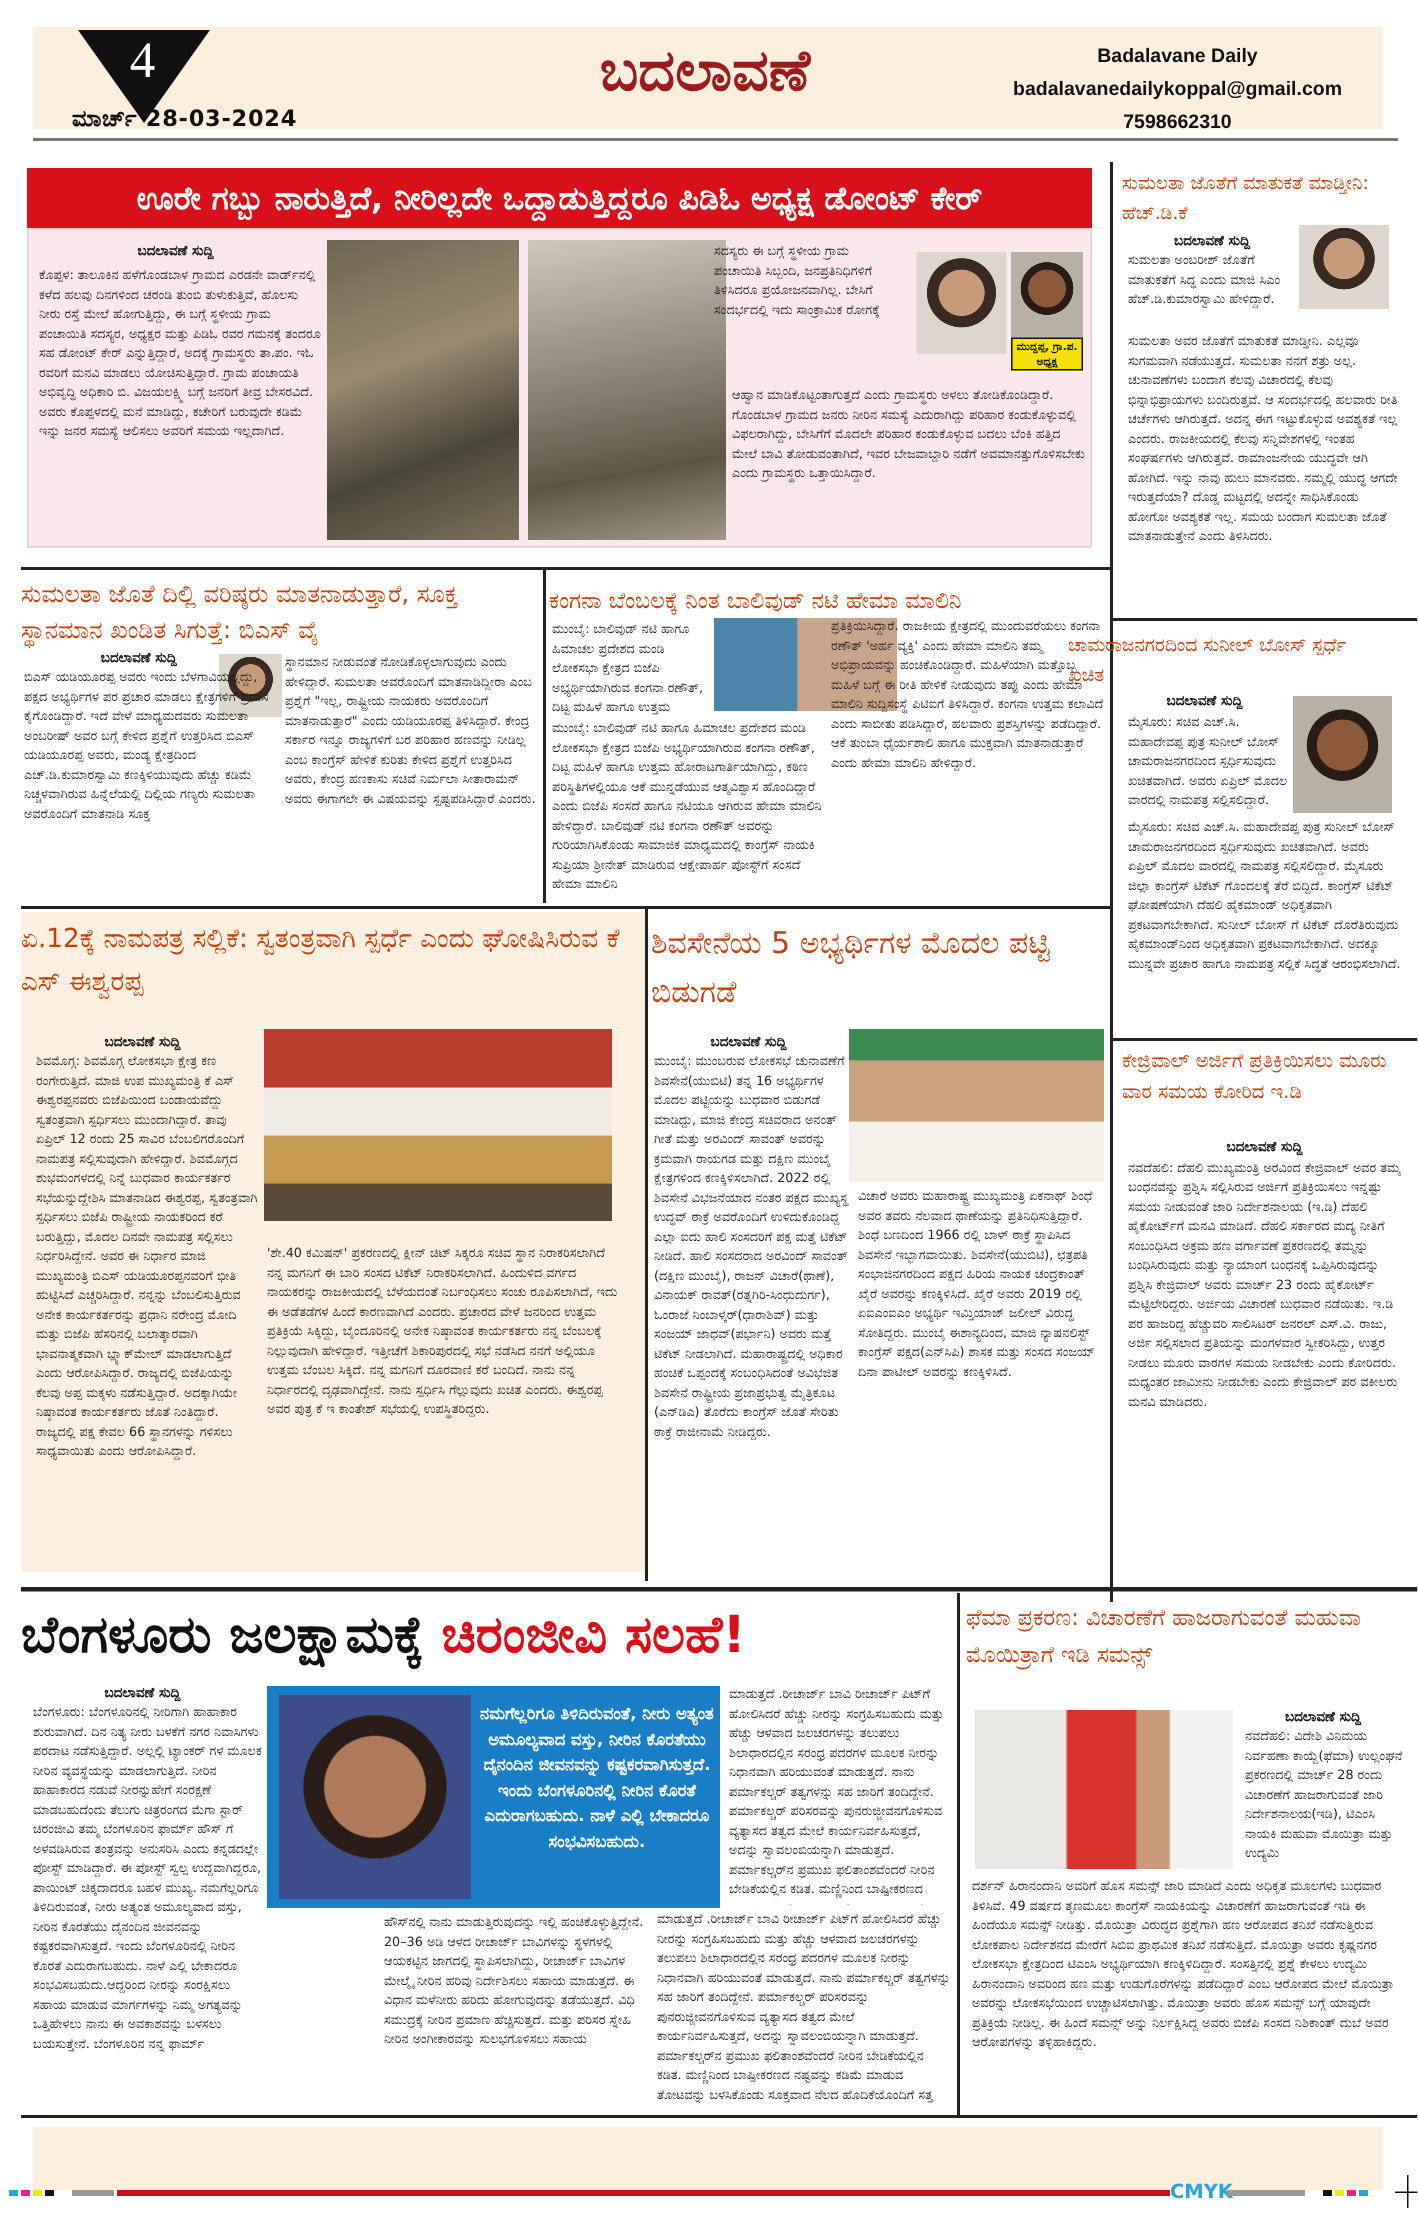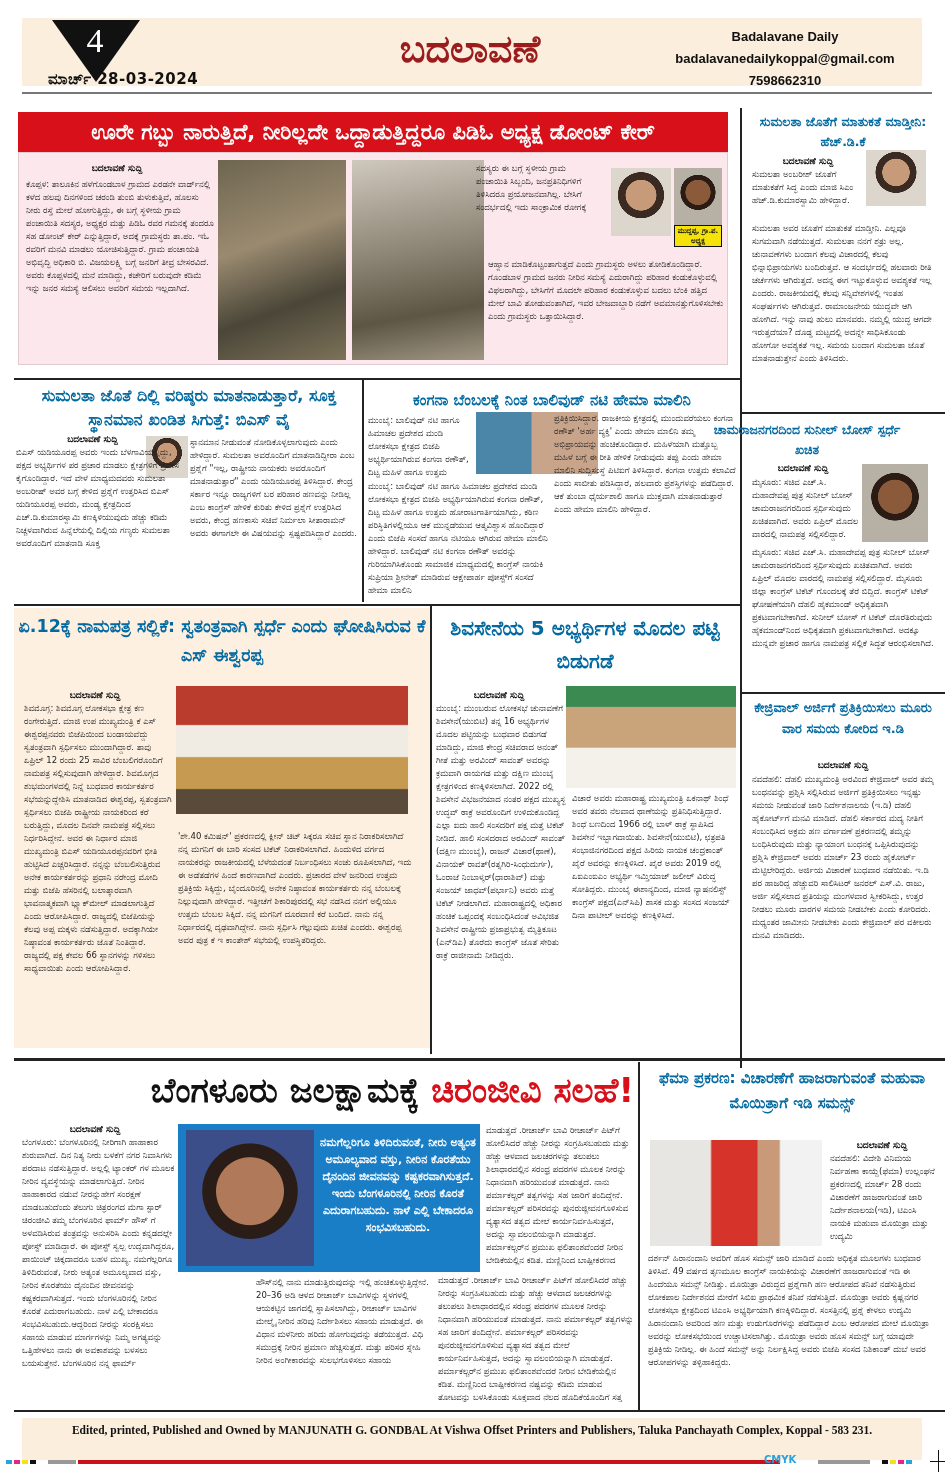--- a/index.html
+++ b/index.html
@@ -3,28 +3,28 @@
 <meta charset="utf-8">
 <style>
 *{box-sizing:border-box;margin:0;padding:0}
 html,body{width:945px;height:1475px;background:#fff;overflow:hidden}
 body{font-family:"DejaVu Sans",sans-serif;color:#111;position:relative}
 .abs{position:absolute}
 .masthead{left:22px;top:18px;width:900px;height:68px;background:#fbeedd}
 .pagenum{left:52px;top:20px;width:0;height:0;border-left:44px solid transparent;border-right:44px solid transparent;border-top:62px solid #111}
 .pagenum-text{left:80px;top:22px;width:30px;font-family:"Liberation Serif",serif;font-size:34px;color:#fff;text-align:center}
 .date{left:48px;top:70px;font-size:15px;font-weight:bold;letter-spacing:.5px}
-.brand{left:370px;top:28px;width:200px;text-align:center;font-size:38px;font-weight:bold;color:#9a1c1c;font-family:Liberation Sans, sans-serif}
+.brand{left:370px;top:28px;width:200px;text-align:center;font-size:38px;font-weight:bold;color:#9a1c1c;font-family:Liberation Mono, monospace}
 .contact{left:660px;top:26px;width:250px;text-align:center;font-family:"Liberation Sans",sans-serif;font-size:13px;font-weight:bold;line-height:22px}
 .rule{height:2px;background:#777}
 .vline{width:2px;background:#222}
 .hline{height:2px;background:#222}
 .redhead{left:18px;top:112px;width:710px;height:40px;background:#d8101a;color:#fff;font-size:21px;font-weight:bold;text-align:center;line-height:40px}
 .pinkbox{left:18px;top:152px;width:710px;height:213px;background:#fbe7ec;border:1px solid #e3c9d0}
-.headline{font-weight:bold;text-align:center;color:#0369a1}
+.headline{font-weight:normal;color:#c2410c}
 .byline{font-size:9px;font-weight:bold;text-align:center}
 .body{font-size:8.5px;line-height:13px;color:#222;text-align:left;overflow:hidden}
 .img{background:#999;overflow:hidden}
 .ph1{background:linear-gradient(160deg,#6e6650 0%,#9a8a70 40%,#4a4638 70%,#7d7259 100%)}
 .ph2{background:linear-gradient(170deg,#cfc8bd 0%,#8d8575 45%,#5d5645 75%,#a09683 100%)}
 .face{background:radial-gradient(circle at 50% 40%,#c79b7a 0 30%,#3a2a22 31% 45%,#dcd6cc 46%)}
 .face2{background:radial-gradient(circle at 50% 42%,#8a5a3a 0 30%,#2a1c14 31% 42%,#b7b0a4 43%)}
 .caption{background:#f5e20a;border:1px solid #111;font-size:7px;font-weight:bold;text-align:center;line-height:10px}
 .beige{background:#fdf0e0}
 .quote{background:#1a7ec7;color:#fff;font-size:12.5px;font-weight:bold;text-align:center;line-height:20px;padding:12px 6px}
@@ -101,21 +101,21 @@
 <div class="abs body" style="left:178px;top:830px;width:236px;height:210px">'ಶೇ.40 ಕಮಿಷನ್' ಪ್ರಕರಣದಲ್ಲಿ ಕ್ಲೀನ್ ಚಿಟ್ ಸಿಕ್ಕರೂ ಸಚಿವ ಸ್ಥಾನ ನಿರಾಕರಿಸಲಾಗಿದೆ ನನ್ನ ಮಗನಿಗೆ ಈ ಬಾರಿ ಸಂಸದ ಟಿಕೆಟ್ ನಿರಾಕರಿಸಲಾಗಿದೆ. ಹಿಂದುಳಿದ ವರ್ಗದ ನಾಯಕರನ್ನು ರಾಜಕೀಯದಲ್ಲಿ ಬೆಳೆಯದಂತೆ ನಿರ್ಬಂಧಿಸಲು ಸಂಚು ರೂಪಿಸಲಾಗಿದೆ, ಇದು ಈ ಅಡೆತಡೆಗಳ ಹಿಂದೆ ಕಾರಣವಾಗಿದೆ ಎಂದರು. ಪ್ರಚಾರದ ವೇಳೆ ಜನರಿಂದ ಉತ್ತಮ ಪ್ರತಿಕ್ರಿಯೆ ಸಿಕ್ಕಿದ್ದು, ಬೈಂದೂರಿನಲ್ಲಿ ಅನೇಕ ನಿಷ್ಠಾವಂತ ಕಾರ್ಯಕರ್ತರು ನನ್ನ ಬೆಂಬಲಕ್ಕೆ ನಿಲ್ಲುವುದಾಗಿ ಹೇಳಿದ್ದಾರೆ. ಇತ್ತೀಚೆಗೆ ಶಿಕಾರಿಪುರದಲ್ಲಿ ಸಭೆ ನಡೆಸಿದ ನನಗೆ ಅಲ್ಲಿಯೂ ಉತ್ತಮ ಬೆಂಬಲ ಸಿಕ್ಕಿದೆ. ನನ್ನ ಮಗನಿಗೆ ದೂರವಾಣಿ ಕರೆ ಬಂದಿದೆ. ನಾನು ನನ್ನ ನಿರ್ಧಾರದಲ್ಲಿ ದೃಢವಾಗಿದ್ದೇನೆ. ನಾನು ಸ್ಪರ್ಧಿಸಿ ಗೆಲ್ಲುವುದು ಖಚಿತ ಎಂದರು. ಈಶ್ವರಪ್ಪ ಅವರ ಪುತ್ರ ಕೆ ಇ ಕಾಂತೇಶ್ ಸಭೆಯಲ್ಲಿ ಉಪಸ್ಥಿತರಿದ್ದರು.</div>
 <div class="abs vline" style="left:430px;top:606px;height:448px"></div>
 
 <div class="abs headline" style="left:434px;top:612px;width:302px;font-size:20px;line-height:33px">ಶಿವಸೇನೆಯ 5 ಅಭ್ಯರ್ಥಿಗಳ ಮೊದಲ ಪಟ್ಟಿ ಬಿಡುಗಡೆ</div>
 <div class="abs byline" style="left:434px;top:690px;width:130px">ಬದಲಾವಣೆ ಸುದ್ದಿ</div>
 <div class="abs body" style="left:436px;top:702px;width:130px;height:340px">ಮುಂಬೈ: ಮುಂಬರುವ ಲೋಕಸಭೆ ಚುನಾವಣೆಗೆ ಶಿವಸೇನೆ(ಯುಬಿಟಿ) ತನ್ನ 16 ಅಭ್ಯರ್ಥಿಗಳ ಮೊದಲ ಪಟ್ಟಿಯನ್ನು ಬುಧವಾರ ಬಿಡುಗಡೆ ಮಾಡಿದ್ದು, ಮಾಜಿ ಕೇಂದ್ರ ಸಚಿವರಾದ ಅನಂತ್ ಗೀತೆ ಮತ್ತು ಅರವಿಂದ್ ಸಾವಂತ್ ಅವರನ್ನು ಕ್ರಮವಾಗಿ ರಾಯಗಡ ಮತ್ತು ದಕ್ಷಿಣ ಮುಂಬೈ ಕ್ಷೇತ್ರಗಳಿಂದ ಕಣಕ್ಕಿಳಿಸಲಾಗಿದೆ. 2022 ರಲ್ಲಿ ಶಿವಸೇನೆ ವಿಭಜನೆಯಾದ ನಂತರ ಪಕ್ಷದ ಮುಖ್ಯಸ್ಥ ಉದ್ಧವ್ ಠಾಕ್ರೆ ಅವರೊಂದಿಗೆ ಉಳಿದುಕೊಂಡಿದ್ದ ಎಲ್ಲಾ ಐದು ಹಾಲಿ ಸಂಸದರಿಗೆ ಪಕ್ಷ ಮತ್ತೆ ಟಿಕೆಟ್ ನೀಡಿದೆ. ಹಾಲಿ ಸಂಸದರಾದ ಅರವಿಂದ್ ಸಾವಂತ್ (ದಕ್ಷಿಣ ಮುಂಬೈ), ರಾಜನ್ ವಿಚಾರೆ(ಥಾಣೆ), ವಿನಾಯಕ್ ರಾವತ್(ರತ್ನಗಿರಿ-ಸಿಂಧುದುರ್ಗ), ಓಂರಾಜೆ ನಿಂಬಾಳ್ಕರ್(ಧಾರಾಶಿವ್) ಮತ್ತು ಸಂಜಯ್ ಜಾಧವ್(ಪರ್ಭಾನಿ) ಅವರು ಮತ್ತೆ ಟಿಕೆಟ್ ನೀಡಲಾಗಿದೆ. ಮಹಾರಾಷ್ಟ್ರದಲ್ಲಿ ಅಧಿಕಾರ ಹಂಚಿಕೆ ಒಪ್ಪಂದಕ್ಕೆ ಸಂಬಂಧಿಸಿದಂತೆ ಅವಿಭಜಿತ ಶಿವಸೇನೆ ರಾಷ್ಟ್ರೀಯ ಪ್ರಜಾಪ್ರಭುತ್ವ ಮೈತ್ರಿಕೂಟ (ಎನ್‌ಡಿಎ) ತೊರೆದು ಕಾಂಗ್ರೆಸ್ ಜೊತೆ ಸೇರಿತು ಠಾಕ್ರೆ ರಾಜೀನಾಮೆ ನೀಡಿದ್ದರು.</div>
 <div class="abs img" style="left:566px;top:686px;width:170px;height:102px;background:linear-gradient(180deg,#3a8a52 0 20%,#c9a47a 21% 60%,#f4f1ea 61%)"></div>
 <div class="abs body" style="left:572px;top:792px;width:164px;height:250px">ವಿಚಾರೆ ಅವರು ಮಹಾರಾಷ್ಟ್ರ ಮುಖ್ಯಮಂತ್ರಿ ಏಕನಾಥ್ ಶಿಂಧೆ ಅವರ ತವರು ನೆಲವಾದ ಥಾಣೆಯನ್ನು ಪ್ರತಿನಿಧಿಸುತ್ತಿದ್ದಾರೆ. ಶಿಂಧೆ ಬಣದಿಂದ 1966 ರಲ್ಲಿ ಬಾಳ್ ಠಾಕ್ರೆ ಸ್ಥಾಪಿಸಿದ ಶಿವಸೇನೆ ಇಬ್ಭಾಗವಾಯಿತು. ಶಿವಸೇನೆ(ಯುಬಿಟಿ), ಛತ್ರಪತಿ ಸಂಭಾಜಿನಗರದಿಂದ ಪಕ್ಷದ ಹಿರಿಯ ನಾಯಕ ಚಂದ್ರಕಾಂತ್ ಖೈರೆ ಅವರನ್ನು ಕಣಕ್ಕಿಳಿಸಿದೆ. ಖೈರೆ ಅವರು 2019 ರಲ್ಲಿ ಏಐಎಂಐಎಂ ಅಭ್ಯರ್ಥಿ ಇಮ್ತಿಯಾಜ್ ಜಲೀಲ್ ವಿರುದ್ಧ ಸೋತಿದ್ದರು. ಮುಂಬೈ ಈಶಾನ್ಯದಿಂದ, ಮಾಜಿ ನ್ಯಾಷನಲಿಸ್ಟ್ ಕಾಂಗ್ರೆಸ್ ಪಕ್ಷದ(ಎನ್‌ಸಿಪಿ) ಶಾಸಕ ಮತ್ತು ಸಂಸದ ಸಂಜಯ್ ದಿನಾ ಪಾಟೀಲ್ ಅವರನ್ನು ಕಣಕ್ಕಿಳಿಸಿದೆ.</div>
 
 <div class="abs hline" style="left:14px;top:1058px;width:931px;height:3px"></div>
-<div class="abs" style="left:14px;top:1062px;width:620px;font-size:34px;font-weight:bold;line-height:56px;text-align:right">
+<div class="abs" style="left:14px;top:1062px;width:620px;font-size:34px;font-weight:bold;line-height:56px;text-align:left">
   <span>ಬೆಂಗಳೂರು ಜಲಕ್ಷಾಮಕ್ಕೆ</span>
   <span style="color:#d8101a">ಚಿರಂಜೀವಿ ಸಲಹೆ!</span>
 </div>
 <div class="abs byline" style="left:20px;top:1124px;width:150px">ಬದಲಾವಣೆ ಸುದ್ದಿ</div>
 <div class="abs body" style="left:22px;top:1136px;width:156px;height:266px">ಬೆಂಗಳೂರು: ಬೆಂಗಳೂರಿನಲ್ಲಿ ನೀರಿಗಾಗಿ ಹಾಹಾಕಾರ ಶುರುವಾಗಿದೆ. ದಿನ ನಿತ್ಯ ನೀರು ಬಳಕೆಗೆ ನಗರ ನಿವಾಸಿಗಳು ಪರದಾಟ ನಡೆಸುತ್ತಿದ್ದಾರೆ. ಅಲ್ಲಲ್ಲಿ ಟ್ಯಾಂಕರ್ ಗಳ ಮೂಲಕ ನೀರಿನ ವ್ಯವಸ್ಥೆಯನ್ನು ಮಾಡಲಾಗುತ್ತಿದೆ. ನೀರಿನ ಹಾಹಾಕಾರದ ನಡುವೆ ನೀರನ್ನುಹೇಗೆ ಸಂರಕ್ಷಣೆ ಮಾಡಬಹುದೆಂದು ತೆಲುಗು ಚಿತ್ರರಂಗದ ಮೆಗಾ ಸ್ಟಾರ್ ಚಿರಂಜೀವಿ ತಮ್ಮ ಬೆಂಗಳೂರಿನ ಫಾರ್ಮ್ ಹೌಸ್ ಗೆ ಅಳವಡಿಸಿರುವ ತಂತ್ರವನ್ನು ಅನುಸರಿಸಿ ಎಂದು ಕನ್ನಡದಲ್ಲೇ ಪೋಸ್ಟ್ ಮಾಡಿದ್ದಾರೆ. ಈ ಪೋಸ್ಟ್ ಸ್ವಲ್ಪ ಉದ್ದವಾಗಿದ್ದರೂ, ಪಾಯಿಂಟ್ ಚಿಕ್ಕದಾದರೂ ಬಹಳ ಮುಖ್ಯ. ನಮಗೆಲ್ಲರಿಗೂ ತಿಳಿದಿರುವಂತೆ, ನೀರು ಅತ್ಯಂತ ಅಮೂಲ್ಯವಾದ ವಸ್ತು, ನೀರಿನ ಕೊರತೆಯು ದೈನಂದಿನ ಜೀವನವನ್ನು ಕಷ್ಟಕರವಾಗಿಸುತ್ತದೆ. ಇಂದು ಬೆಂಗಳೂರಿನಲ್ಲಿ ನೀರಿನ ಕೊರತೆ ಎದುರಾಗಬಹುದು. ನಾಳೆ ಎಲ್ಲಿ ಬೇಕಾದರೂ ಸಂಭವಿಸಬಹುದು.ಆದ್ದರಿಂದ ನೀರನ್ನು ಸಂರಕ್ಷಿಸಲು ಸಹಾಯ ಮಾಡುವ ಮಾರ್ಗಗಳನ್ನು ನಿಮ್ಮ ಅಗತ್ಯವನ್ನು ಒತ್ತಿಹೇಳಲು ನಾನು ಈ ಅವಕಾಶವನ್ನು ಬಳಸಲು ಬಯಸುತ್ತೇನೆ. ಬೆಂಗಳೂರಿನ ನನ್ನ ಫಾರ್ಮ್</div>
 <div class="abs" style="left:178px;top:1124px;width:302px;height:148px;background:#1a7ec7"></div>
 <div class="abs img" style="left:186px;top:1130px;width:128px;height:136px;background:radial-gradient(circle at 50% 45%,#b07a5a 0 34%,#2a1c16 35% 48%,#3b4e8a 49%)"></div>
 <div class="abs quote" style="left:316px;top:1124px;width:164px;height:148px;padding:10px 4px;font-size:11px;line-height:17px">ನಮಗೆಲ್ಲರಿಗೂ ತಿಳಿದಿರುವಂತೆ, ನೀರು ಅತ್ಯಂತ ಅಮೂಲ್ಯವಾದ ವಸ್ತು, ನೀರಿನ ಕೊರತೆಯು ದೈನಂದಿನ ಜೀವನವನ್ನು ಕಷ್ಟಕರವಾಗಿಸುತ್ತದೆ. ಇಂದು ಬೆಂಗಳೂರಿನಲ್ಲಿ ನೀರಿನ ಕೊರತೆ ಎದುರಾಗಬಹುದು. ನಾಳೆ ಎಲ್ಲಿ ಬೇಕಾದರೂ ಸಂಭವಿಸಬಹುದು.</div>
 <div class="abs body" style="left:256px;top:1276px;width:178px;height:126px">ಹೌಸ್‌ನಲ್ಲಿ ನಾನು ಮಾಡುತ್ತಿರುವುದನ್ನು ಇಲ್ಲಿ ಹಂಚಿಕೊಳ್ಳುತ್ತಿದ್ದೇನೆ. 20–36 ಅಡಿ ಆಳದ ರೀಚಾರ್ಜ್ ಬಾವಿಗಳನ್ನು ಸ್ಥಳಗಳಲ್ಲಿ ಆಯಕಟ್ಟಿನ ಜಾಗದಲ್ಲಿ ಸ್ಥಾಪಿಸಲಾಗಿದ್ದು, ರೀಚಾರ್ಜ್ ಬಾವಿಗಳ ಮೇಲ್ಮೈ ನೀರಿನ ಹರಿವು ನಿರ್ದೇಶಿಸಲು ಸಹಾಯ ಮಾಡುತ್ತದೆ. ಈ ವಿಧಾನ ಮಳೆನೀರು ಹರಿದು ಹೋಗುವುದನ್ನು ತಡೆಯುತ್ತದೆ. ವಿಧಿ ಸಮುದ್ರಕ್ಕೆ ನೀರಿನ ಪ್ರಮಾಣ ಹೆಚ್ಚಿಸುತ್ತದೆ. ಮತ್ತು ಪರಿಸರ ಸ್ನೇಹಿ ನೀರಿನ ಅಂಗೀಕಾರವನ್ನು ಸುಲಭಗೊಳಿಸಲು ಸಹಾಯ</div>
 <div class="abs body" style="left:486px;top:1124px;width:148px;height:146px">ಮಾಡುತ್ತದೆ .ರೀಚಾರ್ಜ್ ಬಾವಿ ರೀಚಾರ್ಜ್ ಪಿಟ್‌ಗೆ ಹೋಲಿಸಿದರೆ ಹೆಚ್ಚು ನೀರನ್ನು ಸಂಗ್ರಹಿಸಬಹುದು ಮತ್ತು ಹೆಚ್ಚು ಆಳವಾದ ಜಲಚರಗಳನ್ನು ತಲುಪಲು ಶಿಲಾಧಾರದಲ್ಲಿನ ಸರಂಧ್ರ ಪದರಗಳ ಮೂಲಕ ನೀರನ್ನು ನಿಧಾನವಾಗಿ ಹರಿಯುವಂತೆ ಮಾಡುತ್ತದೆ. ನಾನು ಪರ್ಮಾಕಲ್ಚರ್ ತತ್ವಗಳನ್ನು ಸಹ ಜಾರಿಗೆ ತಂದಿದ್ದೇನೆ. ಪರ್ಮಾಕಲ್ಚರ್ ಪರಿಸರವನ್ನು ಪುನರುಜ್ಜೀವನಗೊಳಿಸುವ ವ್ಯತ್ಯಾಸದ ತತ್ವದ ಮೇಲೆ ಕಾರ್ಯನಿರ್ವಹಿಸುತ್ತದೆ, ಅದನ್ನು ಸ್ವಾವಲಂಬಿಯನ್ನಾಗಿ ಮಾಡುತ್ತದೆ. ಪರ್ಮಾಕಲ್ಚರ್‌ನ ಪ್ರಮುಖ ಫಲಿತಾಂಶವೆಂದರೆ ನೀರಿನ ಬೇಡಿಕೆಯಲ್ಲಿನ ಕಡಿತ. ಮಣ್ಣಿನಿಂದ ಬಾಷ್ಪೀಕರಣದ ನಷ್ಟವನ್ನು ಕಡಿಮೆ ಮಾಡುವ ತೋಟವನ್ನು ಬಳಸಿಕೊಂಡು ಸೂಕ್ತವಾದ ನೆಲದ ಹೊದಿಕೆಯೊಂದಿಗೆ ಸತ್ತ ಎಲೆಗಳು ಮತ್ತು ಮರದ ಚಿಪ್ಸ್ ಬಳಸಿ ಮಲ್ಚಿಂಗ್ ಮಾಡುವ ಮೂಲಕ ಇದನ್ನು ಸಾಧಿಸಲಾಗುತ್ತದೆ. ಈ ಕ್ರಮಗಳನ್ನು ಕೈಗೊಳ್ಳುವ ಮೂಲಕ ನಾವು ನೀರನ್ನು ಸಂರಕ್ಷಿಸುವುದು ಮತ್ತು ಮಳೆ ನೀರು ಕೊಯ್ಲು ಉತ್ತಮಗೊಳಿಸಬಹುದು ಮತ್ತು ಪರಿಸರ ಸ್ನೇಹಿ ಮನೆಗಳನ್ನು ನಿರ್ಮಿಸಬಹುದು. ಆ ದೃಶ್ಯಗಳನ್ನು ಇಲ್ಲಿ</div>
@@ -123,32 +123,31 @@
 <div class="abs vline" style="left:638px;top:1062px;height:348px"></div>
 
 <div class="abs headline" style="left:644px;top:1066px;width:296px;font-size:15px;line-height:25px">ಫೆಮಾ ಪ್ರಕರಣ: ವಿಚಾರಣೆಗೆ ಹಾಜರಾಗುವಂತೆ ಮಹುವಾ ಮೊಯಿತ್ರಾಗೆ ಇಡಿ ಸಮನ್ಸ್</div>
 <div class="abs img" style="left:650px;top:1140px;width:172px;height:106px;background:linear-gradient(90deg,#e8e6e2 0 35%,#d6342a 36% 62%,#c89a7a 63% 75%,#f2f2f2 76%)"></div>
 <div class="abs byline" style="left:826px;top:1140px;width:112px">ಬದಲಾವಣೆ ಸುದ್ದಿ</div>
 <div class="abs body" style="left:830px;top:1152px;width:108px;height:100px">ನವದೆಹಲಿ: ವಿದೇಶಿ ವಿನಿಮಯ ನಿರ್ವಹಣಾ ಕಾಯ್ದೆ(ಫೆಮಾ) ಉಲ್ಲಂಘನೆ ಪ್ರಕರಣದಲ್ಲಿ ಮಾರ್ಚ್ 28 ರಂದು ವಿಚಾರಣೆಗೆ ಹಾಜರಾಗುವಂತೆ ಜಾರಿ ನಿರ್ದೇಶನಾಲಯ(ಇಡಿ), ಟಿಎಂಸಿ ನಾಯಕಿ ಮಹುವಾ ಮೊಯಿತ್ರಾ ಮತ್ತು ಉದ್ಯಮಿ</div>
 <div class="abs body" style="left:648px;top:1252px;width:292px;height:152px">ದರ್ಶನ್ ಹಿರಾನಂದಾನಿ ಅವರಿಗೆ ಹೊಸ ಸಮನ್ಸ್ ಜಾರಿ ಮಾಡಿದೆ ಎಂದು ಅಧಿಕೃತ ಮೂಲಗಳು ಬುಧವಾರ ತಿಳಿಸಿವೆ. 49 ವರ್ಷದ ತೃಣಮೂಲ ಕಾಂಗ್ರೆಸ್ ನಾಯಕಿಯನ್ನು ವಿಚಾರಣೆಗೆ ಹಾಜರಾಗುವಂತೆ ಇಡಿ ಈ ಹಿಂದೆಯೂ ಸಮನ್ಸ್ ನೀಡಿತ್ತು. ಮೊಯಿತ್ರಾ ವಿರುದ್ಧದ ಪ್ರಶ್ನೆಗಾಗಿ ಹಣ ಆರೋಪದ ತನಿಖೆ ನಡೆಸುತ್ತಿರುವ ಲೋಕಪಾಲ ನಿರ್ದೇಶನದ ಮೇರೆಗೆ ಸಿಬಿಐ ಪ್ರಾಥಮಿಕ ತನಿಖೆ ನಡೆಸುತ್ತಿದೆ. ಮೊಯಿತ್ರಾ ಅವರು ಕೃಷ್ಣನಗರ ಲೋಕಸಭಾ ಕ್ಷೇತ್ರದಿಂದ ಟಿಎಂಸಿ ಅಭ್ಯರ್ಥಿಯಾಗಿ ಕಣಕ್ಕಿಳಿದಿದ್ದಾರೆ. ಸಂಸತ್ತಿನಲ್ಲಿ ಪ್ರಶ್ನೆ ಕೇಳಲು ಉದ್ಯಮಿ ಹಿರಾನಂದಾನಿ ಅವರಿಂದ ಹಣ ಮತ್ತು ಉಡುಗೊರೆಗಳನ್ನು ಪಡೆದಿದ್ದಾರೆ ಎಂಬ ಆರೋಪದ ಮೇಲೆ ಮೊಯಿತ್ರಾ ಅವರನ್ನು ಲೋಕಸಭೆಯಿಂದ ಉಚ್ಚಾಟಿಸಲಾಗಿತ್ತು. ಮೊಯಿತ್ರಾ ಅವರು ಹೊಸ ಸಮನ್ಸ್ ಬಗ್ಗೆ ಯಾವುದೇ ಪ್ರತಿಕ್ರಿಯೆ ನೀಡಿಲ್ಲ. ಈ ಹಿಂದೆ ಸಮನ್ಸ್ ಅನ್ನು ನಿರ್ಲಕ್ಷಿಸಿದ್ದ ಅವರು ಬಿಜೆಪಿ ಸಂಸದ ನಿಶಿಕಾಂತ್ ದುಬೆ ಅವರ ಆರೋಪಗಳನ್ನು ತಳ್ಳಿಹಾಕಿದ್ದರು.</div>
 
 <div class="abs hline" style="left:14px;top:1410px;width:931px"></div>
 <div class="abs footer">
-  <div>Edited, printed, Published and Owned by MANJUNATH G. GONDBAL At Vishwa Offset Printers and Publishers, Taluka Panchayath Complex, Koppal - 583 231.</div>
 </div>
 <div class="abs" style="left:6px;top:1460px;display:flex;gap:2px">
   <span class="sq" style="background:#29a3dd"></span>
   <span class="sq" style="background:#e5258a"></span>
   <span class="sq" style="background:#f4e21c"></span>
   <span class="sq" style="background:#111"></span>
 </div>
 <div class="abs" style="left:48px;top:1460px;width:28px;height:4px;background:#999"></div>
 <div class="abs reg" style="left:78px;top:1460px;width:310px"></div>
 <div class="abs reg" style="left:388px;top:1460px;width:392px"></div>
-<div class="abs" style="left:764px;top:1454px;font-size:10px;font-weight:bold;color:#29a3dd">CMYK</div>
+<div class="abs" style="left:780px;top:1454px;font-size:13px;font-weight:bold;color:#29a3dd">CMYK</div>
 <div class="abs" style="left:818px;top:1460px;width:52px;height:4px;background:#999"></div>
 <div class="abs" style="left:882px;top:1460px;display:flex;gap:2px">
   <span class="sq" style="background:#111"></span>
   <span class="sq" style="background:#f4e21c"></span>
   <span class="sq" style="background:#e5258a"></span>
   <span class="sq" style="background:#29a3dd"></span>
 </div>
 <div class="abs" style="left:938px;top:1450px;width:1px;height:22px;background:#111"></div>
 <div class="abs" style="left:930px;top:1461px;width:15px;height:1px;background:#111"></div>
 

